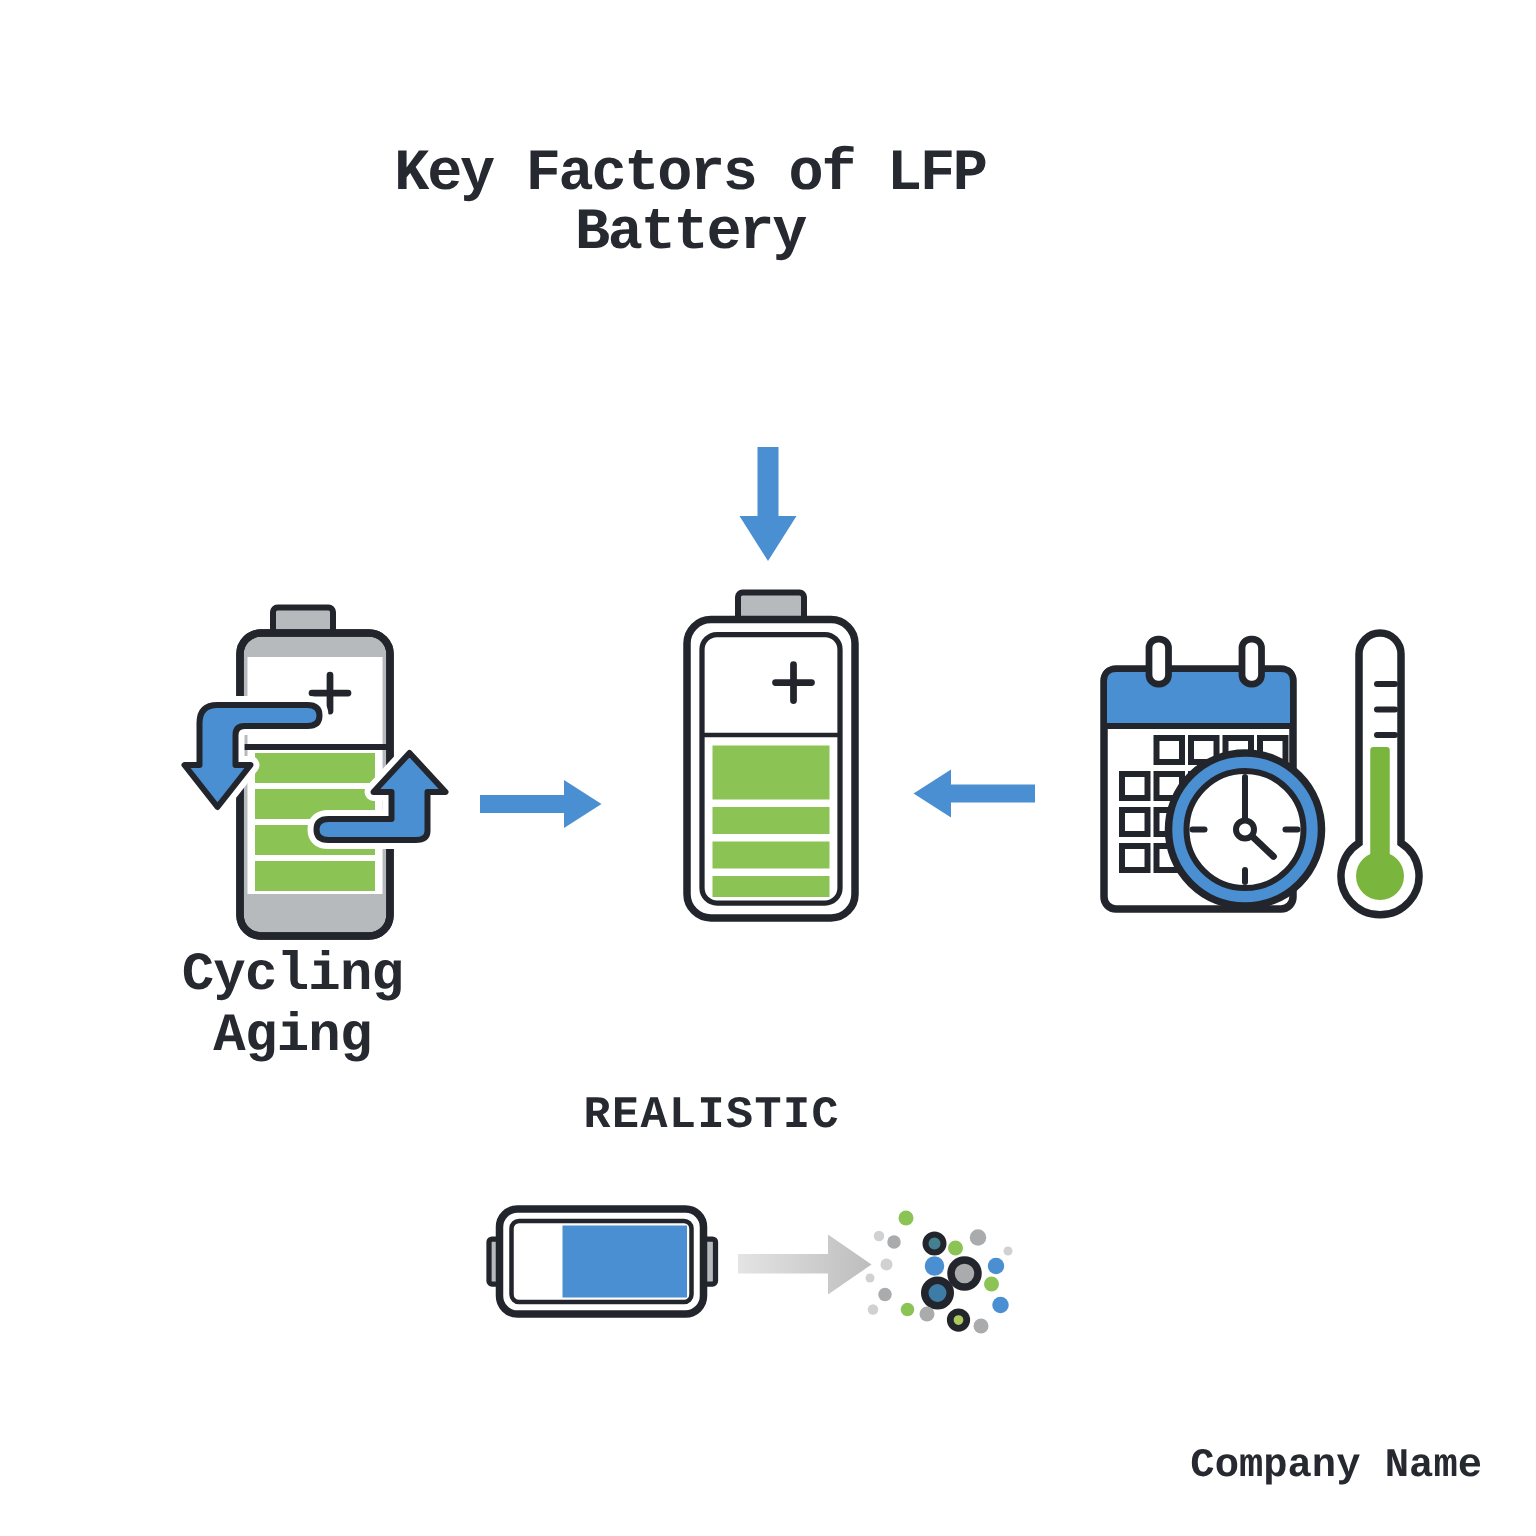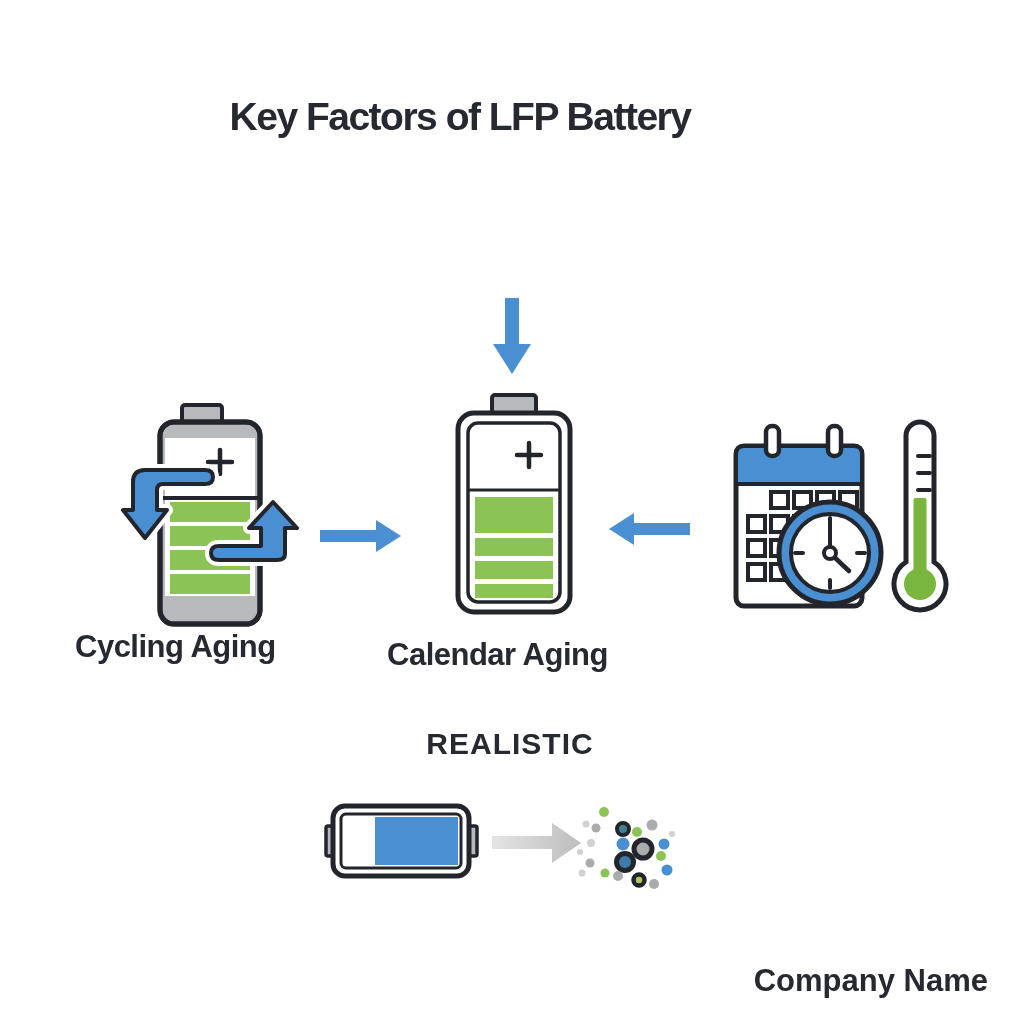--- a/index.html
+++ b/index.html
@@ -2,27 +2,27 @@
 <html style="--ink: #22262c; --text: #262a30; --blue: #4a8fd2; --green: #8cc355; --tgreen: #7ab53e; --graycap: #b7babc; --pgray: #a9abad; --plight: #cfd1d3; --pteal: #44808f; --pdkblue: #3e7ca8; --pyellow: #aec95c;"><head>
 <meta charset="utf-8">
 <style>
   :root{
     --ink:#22262c; --text:#262a30; --blue:#4a8fd2; --green:#8cc355;
     --tgreen:#7ab53e; --graycap:#b7babc; --pgray:#a9abad; --plight:#cfd1d3;
     --pteal:#44808f; --pdkblue:#3e7ca8; --pyellow:#aec95c; --garrow1:#e4e4e4; --garrow2:#bdbdbd;
   }
   html,body{margin:0;padding:0;background:#fff;}
   .canvas{position:relative;width:1024px;height:1024px;background:#fff;overflow:hidden;
-          font-family:Liberation Sans, sans-serif;color:var(--text);border-radius:18px;}
+          font-family:Liberation Mono, monospace;color:var(--text);border-radius:18px;}
   .abs{position:absolute;}
   .title-line{font-weight:700;font-size:39px;line-height:1;letter-spacing:-1.5px;
               text-align:center;color:var(--text);}
-  .factor-label{font-weight:700;font-size:31px;letter-spacing:-0.5px;text-align:left;color:var(--text);}
-  .section-label{font-weight:700;font-size:30px;letter-spacing:1px;text-align:center;color:var(--text);}
-  .company{font-weight:700;font-size:31px;text-align:right;color:var(--text);}
+  .factor-label{font-weight:700;font-size:36px;letter-spacing:-0.5px;text-align:center;color:var(--text);}
+  .section-label{font-weight:700;font-size:30px;letter-spacing:1px;color:var(--text);}
+  .company{font-weight:700;font-size:27px;text-align:right;color:var(--text);}
   svg{display:block;overflow:visible;}
   .si{stroke:var(--ink);}
   .f-blue{fill:var(--blue);} .f-green{fill:var(--green);} .f-tgreen{fill:var(--tgreen);}
   .f-white{fill:#ffffff;} .f-cap{fill:var(--graycap);} .f-none{fill:none;}
   .f-pgray{fill:var(--pgray);} .f-plight{fill:var(--plight);} .f-pteal{fill:var(--pteal);}
   .f-pdkblue{fill:var(--pdkblue);} .f-pyellow{fill:var(--pyellow);}
   .halo{fill:none;stroke:#ffffff;stroke-width:12;stroke-linejoin:round;}
 </style>
 </head>
 <body>
@@ -129,21 +129,20 @@
         <path d="M190 38 h12"></path>
           <path d="M190 55 h12"></path>
           <path d="M190 72 h12"></path>
       </g>
       <rect x="185.5" y="80" width="13" height="78" rx="2" class="f-tgreen"></rect>
       <circle cx="192" cy="166" r="16" class="f-tgreen"></circle>
     </g>
   </svg>
 
   <div class="abs factor-label" style="left:75px;top:629px;width:240px;">Cycling Aging</div>
-  <div class="abs factor-label" style="left:387px;top:637px;width:246px;">Calendar Aging</div>
 
   <div class="abs section-label" style="left:389px;top:727px;width:242px;">REALISTIC</div>
 
   <svg class="abs" style="left:325px;top:803px;" width="153" height="76" viewBox="0 0 153 76">
     <rect x="1" y="23" width="9" height="30" rx="2" class="f-cap si" stroke-width="3.5"></rect>
     <rect x="143" y="23" width="9" height="30" rx="2" class="f-cap si" stroke-width="3.5"></rect>
     <rect x="8" y="3" width="136" height="70" rx="12" class="f-white si" stroke-width="5"></rect>
     <rect x="16" y="11" width="120" height="54" rx="5" class="f-white si" stroke-width="3"></rect>
     <rect x="50" y="14" width="83" height="48" class="f-blue"></rect>
   </svg>

